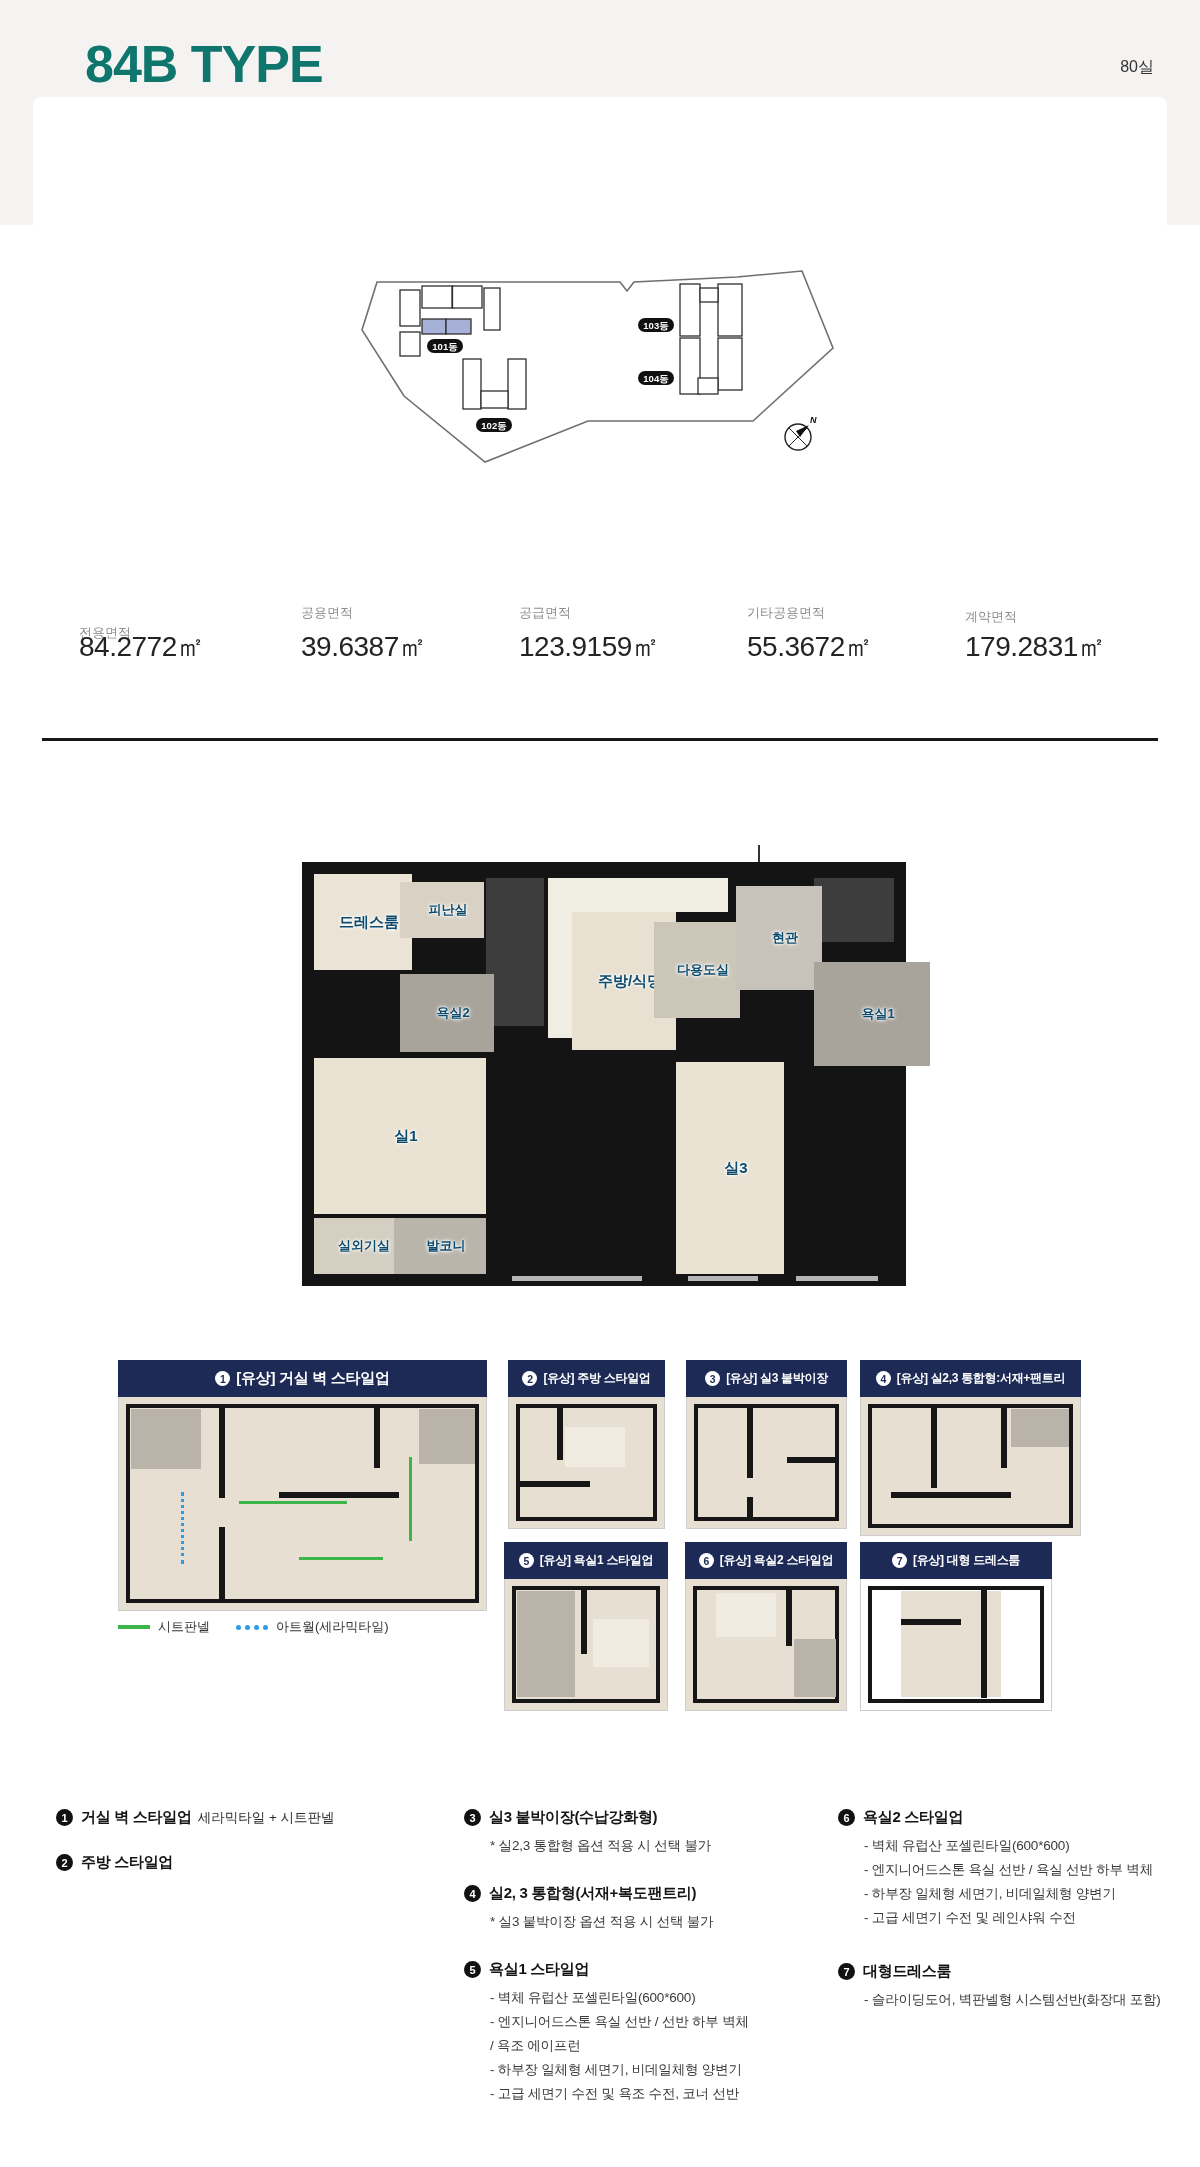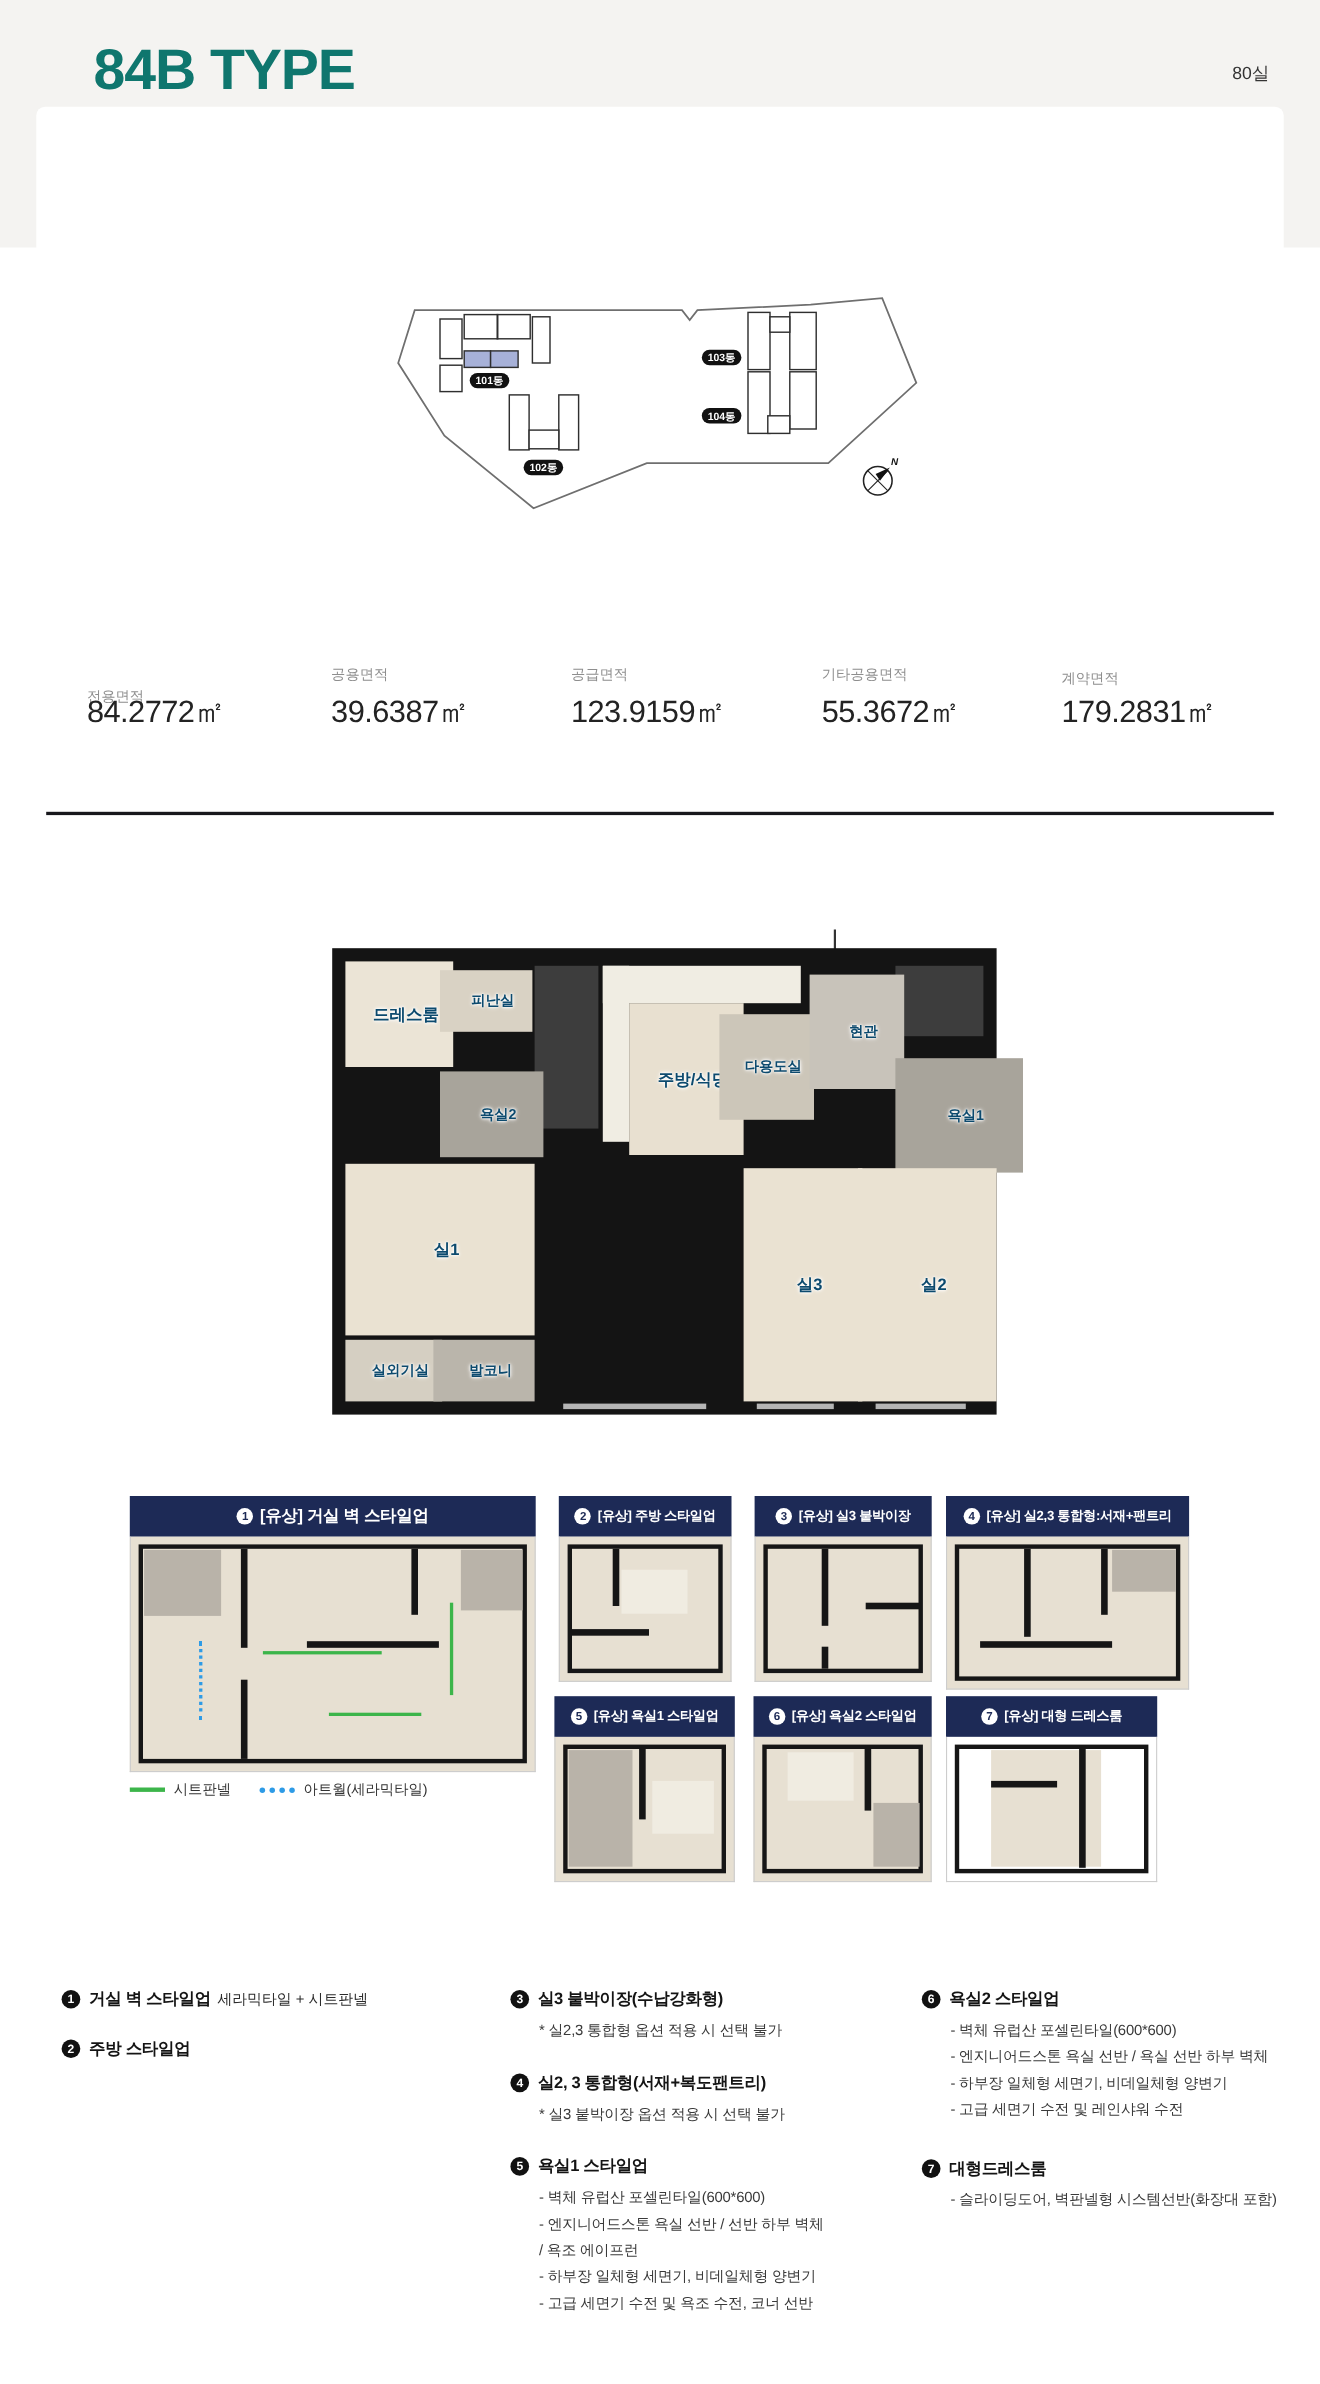--- a/index.html
+++ b/index.html
@@ -146,21 +146,20 @@
 
     <div class="room" style="left:12px;top:12px;width:86px;height:96px;background:#ebe4d6;">드레스룸</div>
     <div class="room sm" style="left:98px;top:20px;width:72px;height:56px;background:#d9d2c4;">피난실</div>
     <div class="room sm" style="left:98px;top:112px;width:82px;height:78px;background:#a8a49b;">욕실2</div>
     <div class="room" style="left:270px;top:50px;width:92px;height:138px;background:#e8e0d0;">주방/식당</div>
     <div class="room sm" style="left:352px;top:60px;width:74px;height:96px;background:#ccc6b9;">다용도실</div>
     <div class="room sm" style="left:434px;top:24px;width:74px;height:104px;background:#c8c3ba;">현관</div>
     <div class="room sm" style="left:512px;top:100px;width:104px;height:104px;background:#a8a49b;">욕실1</div>
     <div class="room" style="left:12px;top:196px;width:160px;height:156px;background:#eae2d2;">실1</div>
     <div class="room" style="left:374px;top:200px;width:96px;height:212px;background:#eae2d2;">실3</div>
-    <div class="room" style="left:478px;top:200px;width:114px;height:212px;background:#eae2d2;">실2</div>
     <div class="room sm" style="left:12px;top:356px;width:76px;height:56px;background:#d5cfc2;">실외기실</div>
     <div class="room sm" style="left:92px;top:356px;width:80px;height:56px;background:#bab5ab;">발코니</div>
 
     <div class="patchrect" style="left:210px;top:414px;width:130px;height:5px;background:#b5b5b5;"></div>
     <div class="patchrect" style="left:386px;top:414px;width:70px;height:5px;background:#b5b5b5;"></div>
     <div class="patchrect" style="left:494px;top:414px;width:82px;height:5px;background:#b5b5b5;"></div>
   </div>
 
   <div class="thumb" style="left:118px;top:1360px;width:369px;">
     <div class="thumb-hd big">

